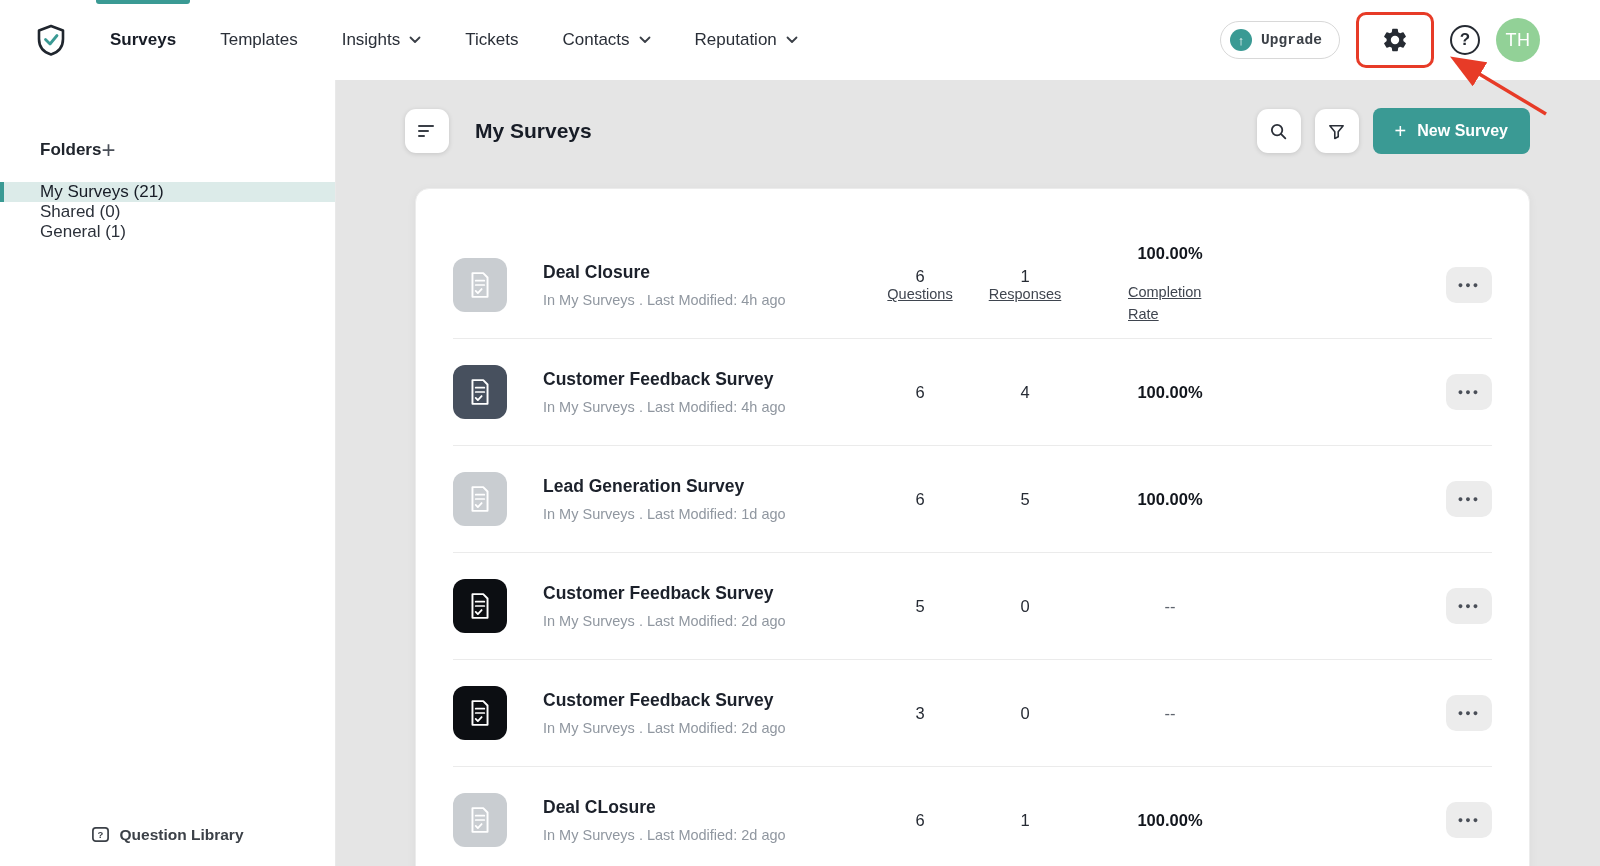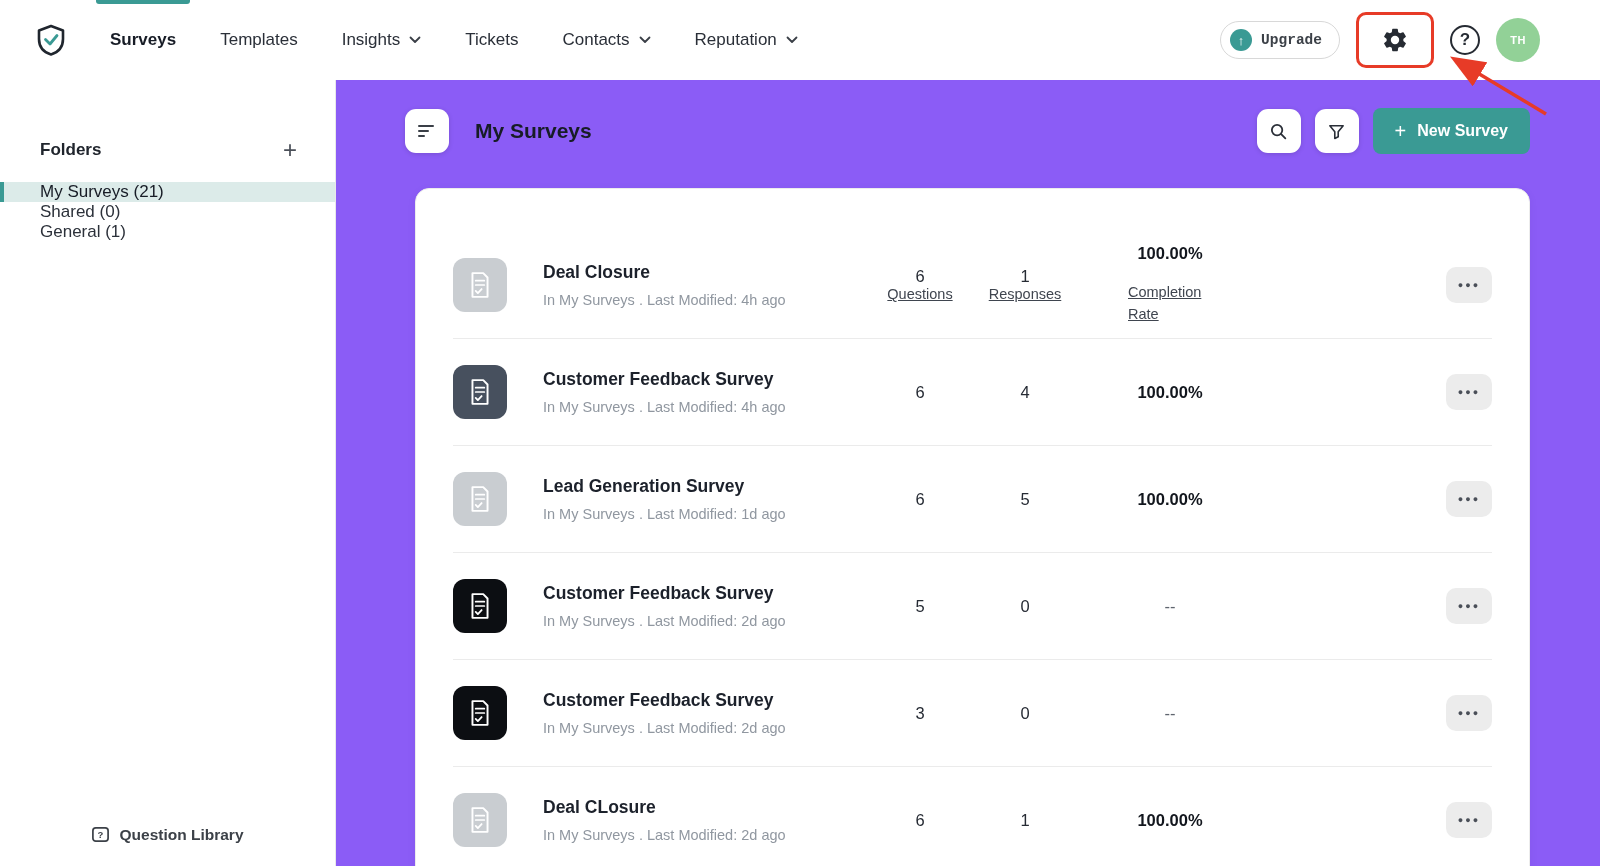--- a/index.html
+++ b/index.html
@@ -15,33 +15,33 @@
   .nav-item.active { font-weight:700; color:#171c26; }
   .nav-item.active::before { content:""; position:absolute; top:0; left:-14px; right:-14px; height:4px; background:var(--accent); border-radius:0 0 3px 3px; }
   .chev { width:12px; height:8px; display:inline-block; }
   .top-right { margin-left:auto; display:flex; align-items:center; gap:16px; }
   .upgrade { display:flex; align-items:center; gap:9px; border:1px solid #d8d8d8; border-radius:19px; background:#fff; padding:7px 17px 7px 9px; cursor:pointer; }
   .upgrade-ic { width:22px; height:22px; border-radius:50%; background:var(--accent); color:#fff; font-size:13px; font-weight:700; display:flex; align-items:center; justify-content:center; }
   .upgrade-label { font-size:14.5px; font-weight:600; color:#3c4148;font-family:Liberation Mono, monospace; }
   .gear-annotation { border:3px solid var(--annotation); border-radius:10px; padding:11px 22px; display:flex; align-items:center; }
   .icon-btn { background:none; border:none; cursor:pointer; display:flex; align-items:center; justify-content:center; }
   .help-circle { width:30px; height:30px; border:2.5px solid #262b33; border-radius:50%; font-size:17px; font-weight:700; color:#262b33; display:flex; align-items:center; justify-content:center; }
-  .avatar { width:44px; height:44px; border-radius:50%; background:var(--avatar); color:#fff; font-size:11px; font-weight:700; letter-spacing:.5px; display:flex; align-items:center; justify-content:center; cursor:pointer; }
+  .avatar { width:44px; height:44px; border-radius:50%; background:var(--avatar); color:#fff; font-size:18px; font-weight:400; letter-spacing:.5px; display:flex; align-items:center; justify-content:center; cursor:pointer; }
 
   
   .sidebar { position:absolute; left:0; top:80px; bottom:0; width:336px; border-right:1px solid #e9e9e9; background:#fff; display:flex; flex-direction:column; z-index:2; }
-  .folders-head { margin:58px 38px 20px 40px; display:flex; align-items:center; justify-content:space-between; }
+  .folders-head { margin:58px 38px 20px 40px; display:flex; align-items:center; }
   .folders-title { font-size:17px; font-weight:700; color:#20252d; }
   .plus-btn { font-size:24px; font-weight:400; color:#4a4f58; background:none; border:none; cursor:pointer; line-height:1; }
   .side-item { padding:0 40px; font-size:17px; color:#2c313a; cursor:pointer; }
   .side-item.active { background:var(--active-bg); border-left:4px solid var(--accent); padding-left:36px; font-weight:500; color:#171c26; }
   .qlib { margin-top:auto; margin-bottom:22px; display:flex; align-items:center; justify-content:center; gap:9px; font-size:15.5px; font-weight:700; color:#3c4148; cursor:pointer; }
 
   
-  .main { position:absolute; left:336px; top:80px; right:0; bottom:0; background:#8b5cf6; overflow:hidden; }
+  .main { position:absolute; left:336px; top:80px; right:0; bottom:0; background:#e5e5e5; overflow:hidden; }
   .main-header { display:flex; align-items:center; margin:28px 70px 0 69px; height:46px; }
   .sq-btn { width:44px; height:44px; background:#fff; border:none; border-radius:11px; box-shadow:0 1px 5px rgba(0,0,0,.14); cursor:pointer; display:flex; align-items:center; justify-content:center; }
   .page-title { margin-left:26px; font-size:21px; font-weight:700; color:#171c26; }
   .header-actions { margin-left:auto; display:flex; align-items:center; gap:14px; }
   .new-survey { height:46px; padding:0 22px; border:none; border-radius:8px; background:var(--accent); color:#fff; font-family:inherit; font-size:16px; font-weight:600; display:flex; align-items:center; gap:11px; cursor:pointer; }
   .new-survey .plus { font-size:20px; font-weight:400; }
 
   .card { margin:34px 70px 0 79px; background:#fff; border:1px solid #ececec; border-radius:14px; box-shadow:0 2px 10px rgba(0,0,0,.05); padding:42px 37px 0 37px; min-height:760px; }
   .srow { display:grid; grid-template-columns:54px 368px 90px 120px 170px 1fr 46px; align-items:center; height:107px; cursor:pointer; }
   .srow + .srow { border-top:1px solid #ebebeb; }

